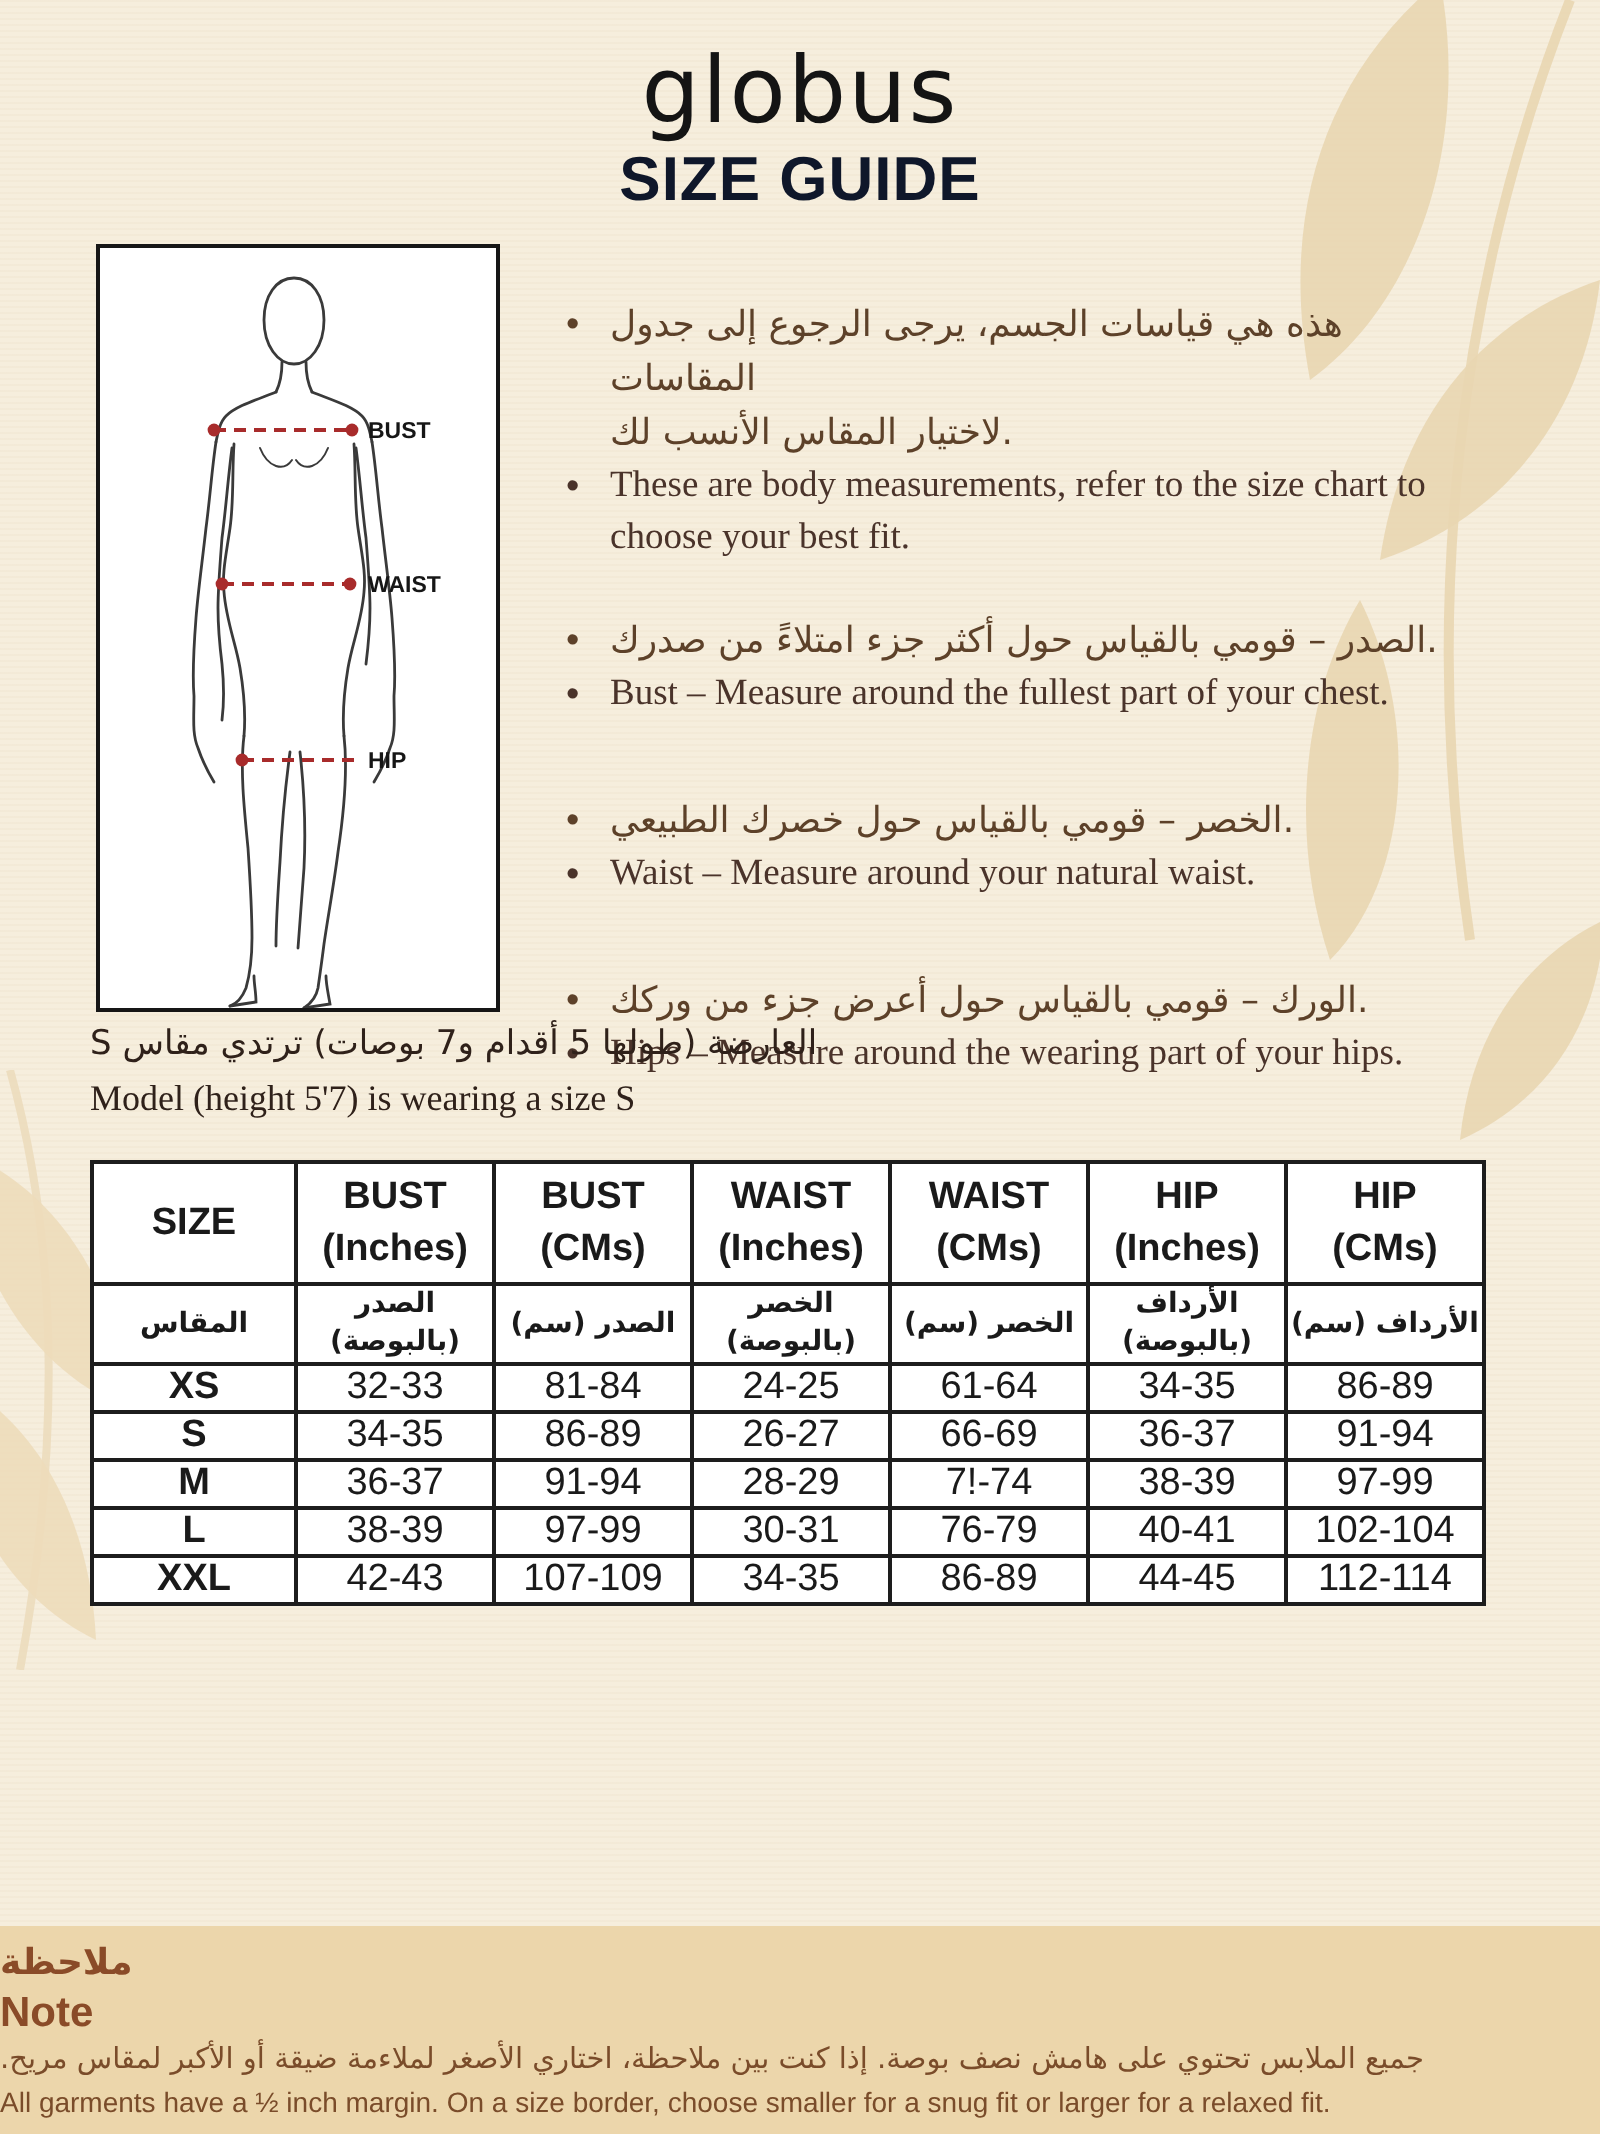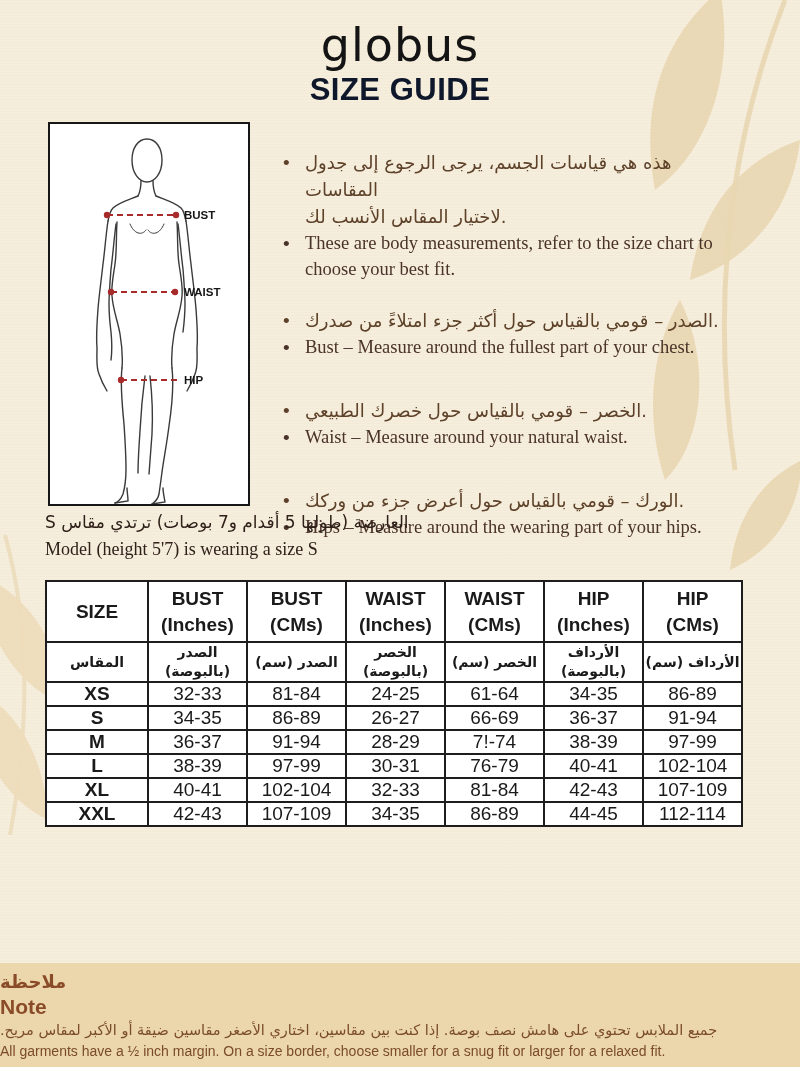--- a/index.html
+++ b/index.html
@@ -274,41 +274,32 @@
       <tr class="r-d">
         <td class="dsize">L</td>
         <td class="dval">38-39</td>
         <td class="dval">97-99</td>
         <td class="dval">30-31</td>
         <td class="dval">76-79</td>
         <td class="dval">40-41</td>
         <td class="dval">102-104</td>
       </tr>
       <tr class="r-d">
-        <td class="dsize">XL</td>
-        <td class="dval">40-41</td>
-        <td class="dval">102-104</td>
-        <td class="dval">32-33</td>
-        <td class="dval">81-84</td>
-        <td class="dval">42-43</td>
-        <td class="dval">107-109</td>
-      </tr>
-      <tr class="r-d">
         <td class="dsize">XXL</td>
         <td class="dval">42-43</td>
         <td class="dval">107-109</td>
         <td class="dval">34-35</td>
         <td class="dval">86-89</td>
         <td class="dval">44-45</td>
         <td class="dval">112-114</td>
       </tr>
     </tbody>
       </table>
   </div>
 
   <div class="layer noteband">
     <div class="note-h-ar">ملاحظة</div>
     <div class="note-h-en">Note</div>
-    <div class="note-b-ar">جميع الملابس تحتوي على هامش نصف بوصة. إذا كنت بين مقاسين، اختاري الأصغر مقاسين ضيقة أو الأكبر لمقاس مريح.</div>
+    <div class="note-b-ar">جميع الملابس تحتوي على هامش نصف بوصة. إذا كنت بين ملاحظة، اختاري الأصغر لملاءمة ضيقة أو الأكبر لمقاس مريح.</div>
     <div class="note-b-en">All garments have a ½ inch margin. On a size border, choose smaller for a snug fit or larger for a relaxed fit.</div>
   </div>
 
 </div>
 
 </body></html>

